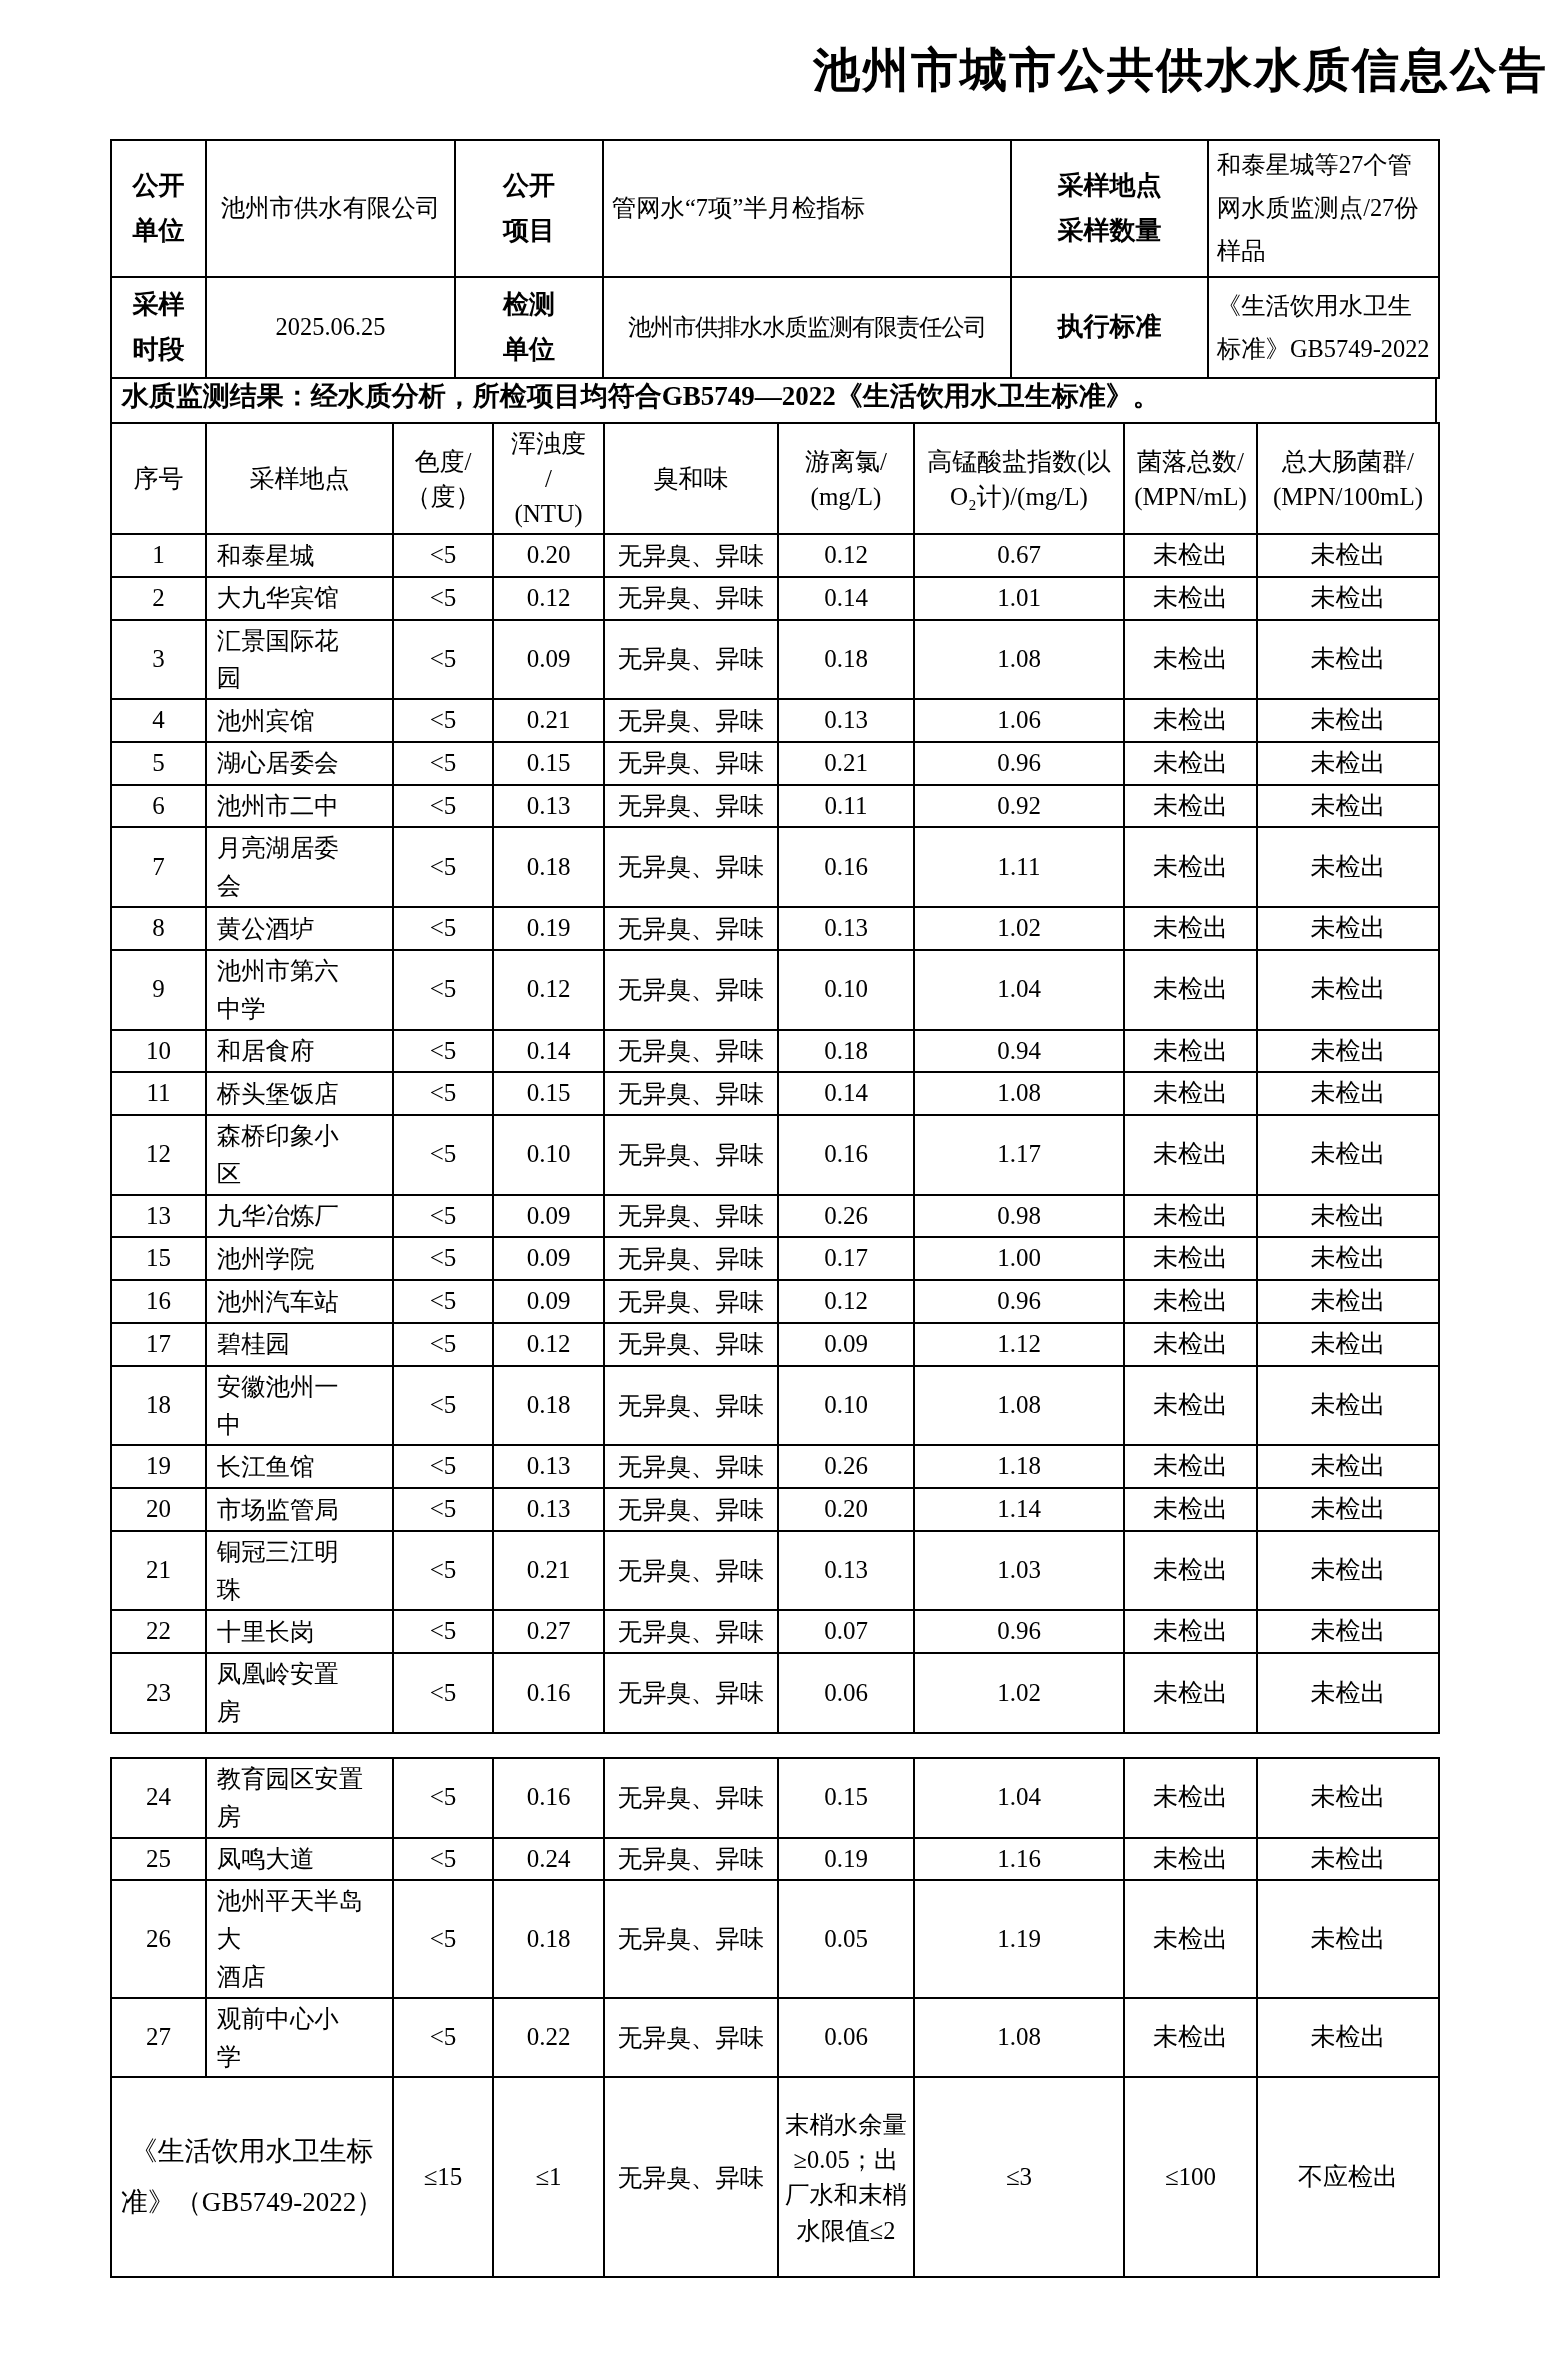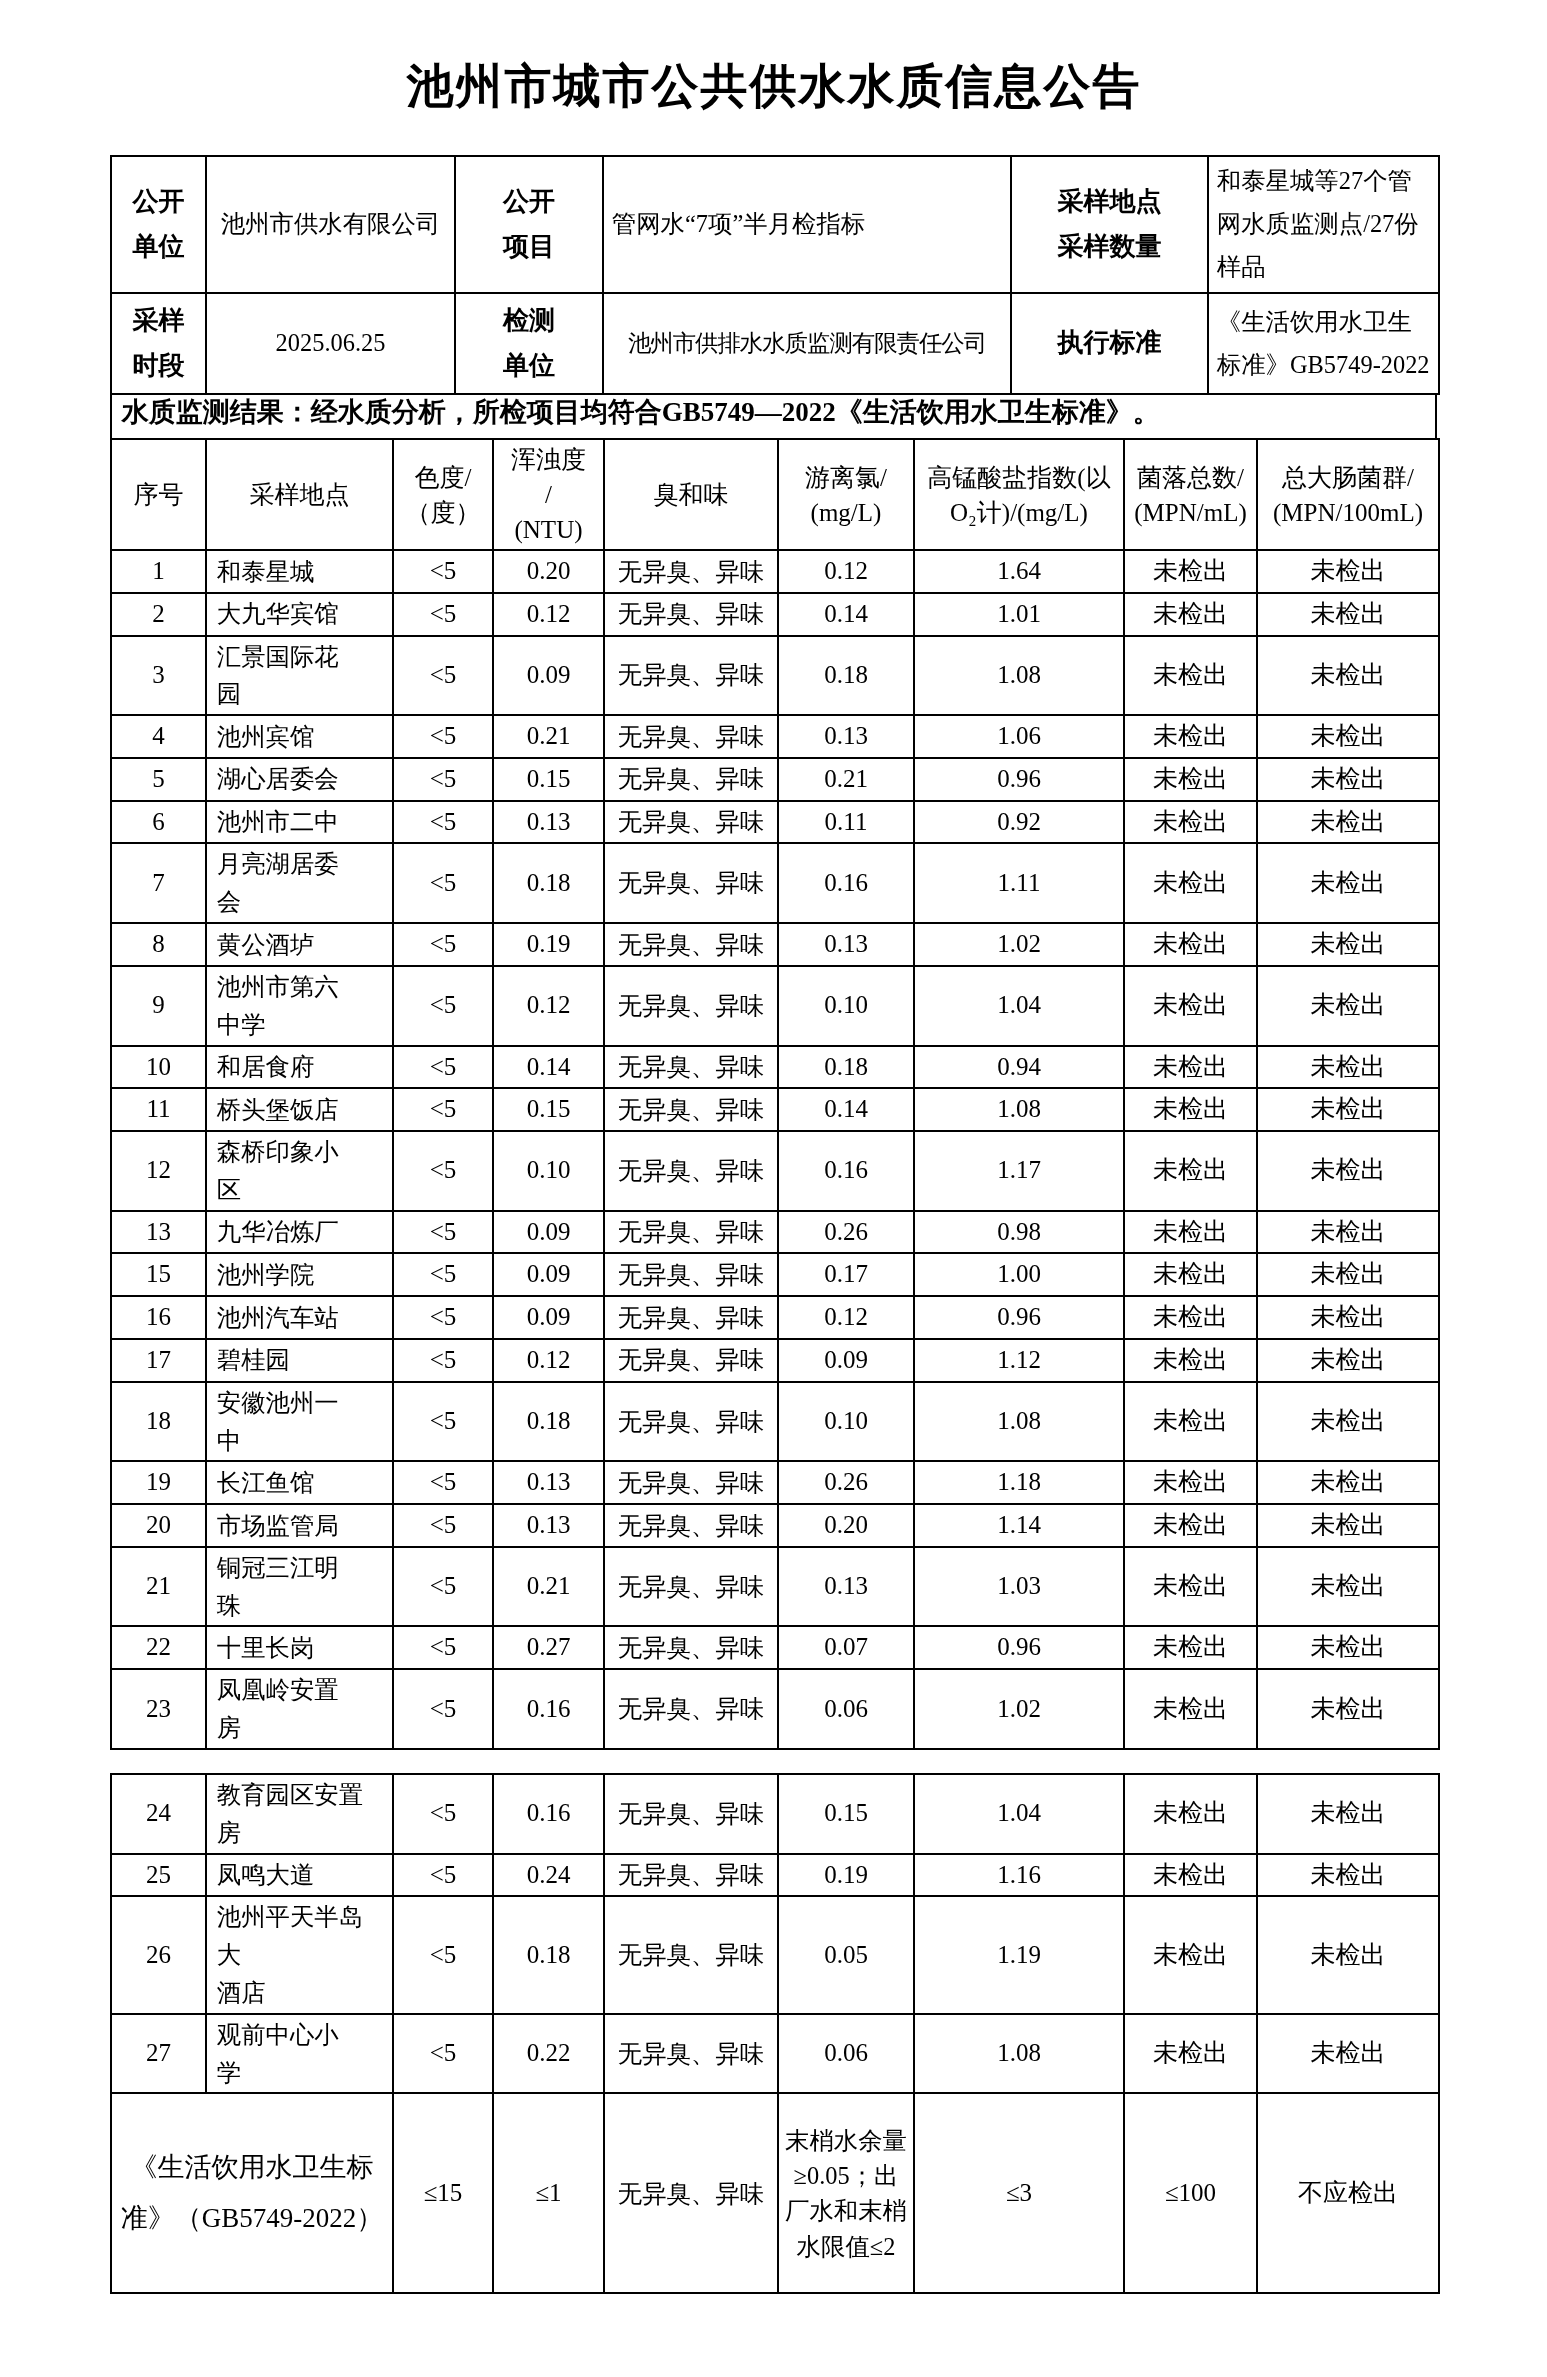--- a/index.html
+++ b/index.html
@@ -4,22 +4,22 @@
 <style>
   html,body { margin:0; padding:0; background:#ffffff; }
   body {
     width:1548px; height:2378px;
     font-family:"Liberation Serif","DejaVu Serif",serif;
     color:#000;
   }
   .page { position:relative; width:1548px; height:2378px; overflow:hidden; }
 
   .title {
-    margin:16px; padding-top:43px;
-    text-align:center;
+    margin:0; padding-top:43px;
+    text-align:right;
     font-family:"Liberation Sans","DejaVu Sans",sans-serif;
     font-weight:bold; font-size:47px; line-height:1.15;
     letter-spacing:2px;
   }
 
   table { border-collapse:collapse; table-layout:fixed; }
   .tbl { width:1327px; margin-left:110px; }
   .tbl td, .tbl th { border:2px solid #000; box-sizing:border-box; overflow:hidden; }
 
   
@@ -143,21 +143,21 @@
       </tr>
     </thead>
     <tbody>
         <tr>
           <td class="c0">1</td>
           <td class="c1">和泰星城</td>
           <td class="c2">&lt;5</td>
           <td class="c3">0.20</td>
           <td class="c4">无异臭、异味</td>
           <td class="c5">0.12</td>
-          <td class="c6">1.64</td>
+          <td class="c6">0.67</td>
           <td class="c7">未检出</td>
           <td class="c8">未检出</td>
         </tr>
         <tr>
           <td class="c0">2</td>
           <td class="c1">大九华宾馆</td>
           <td class="c2">&lt;5</td>
           <td class="c3">0.12</td>
           <td class="c4">无异臭、异味</td>
           <td class="c5">0.14</td>

